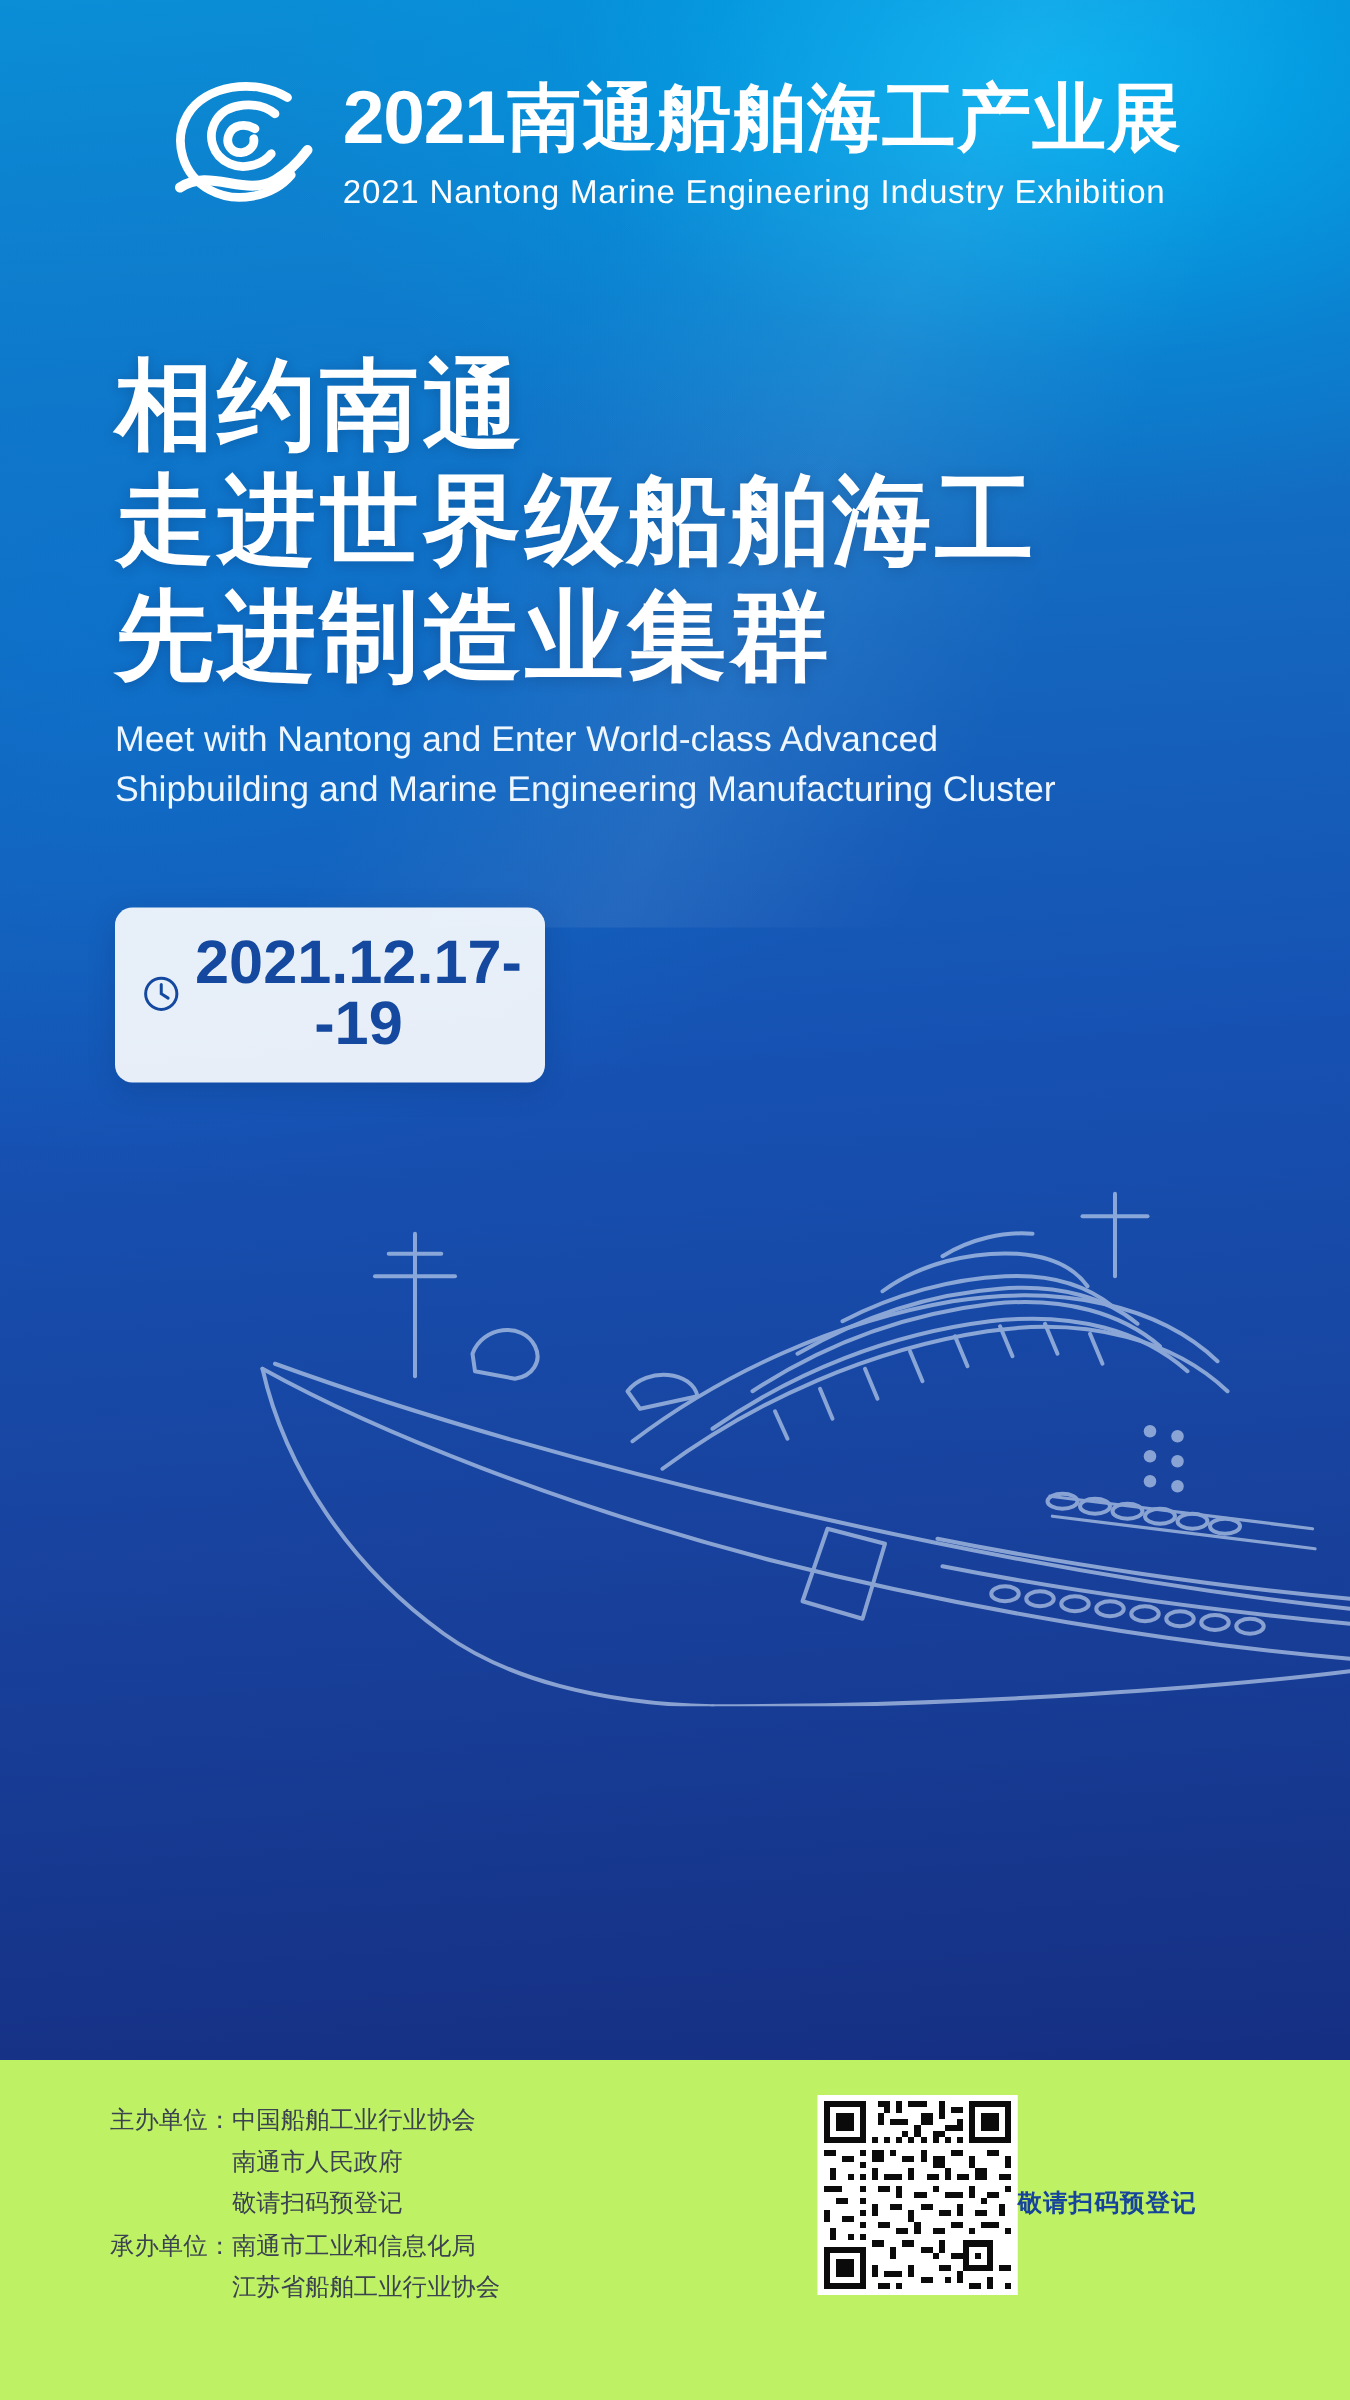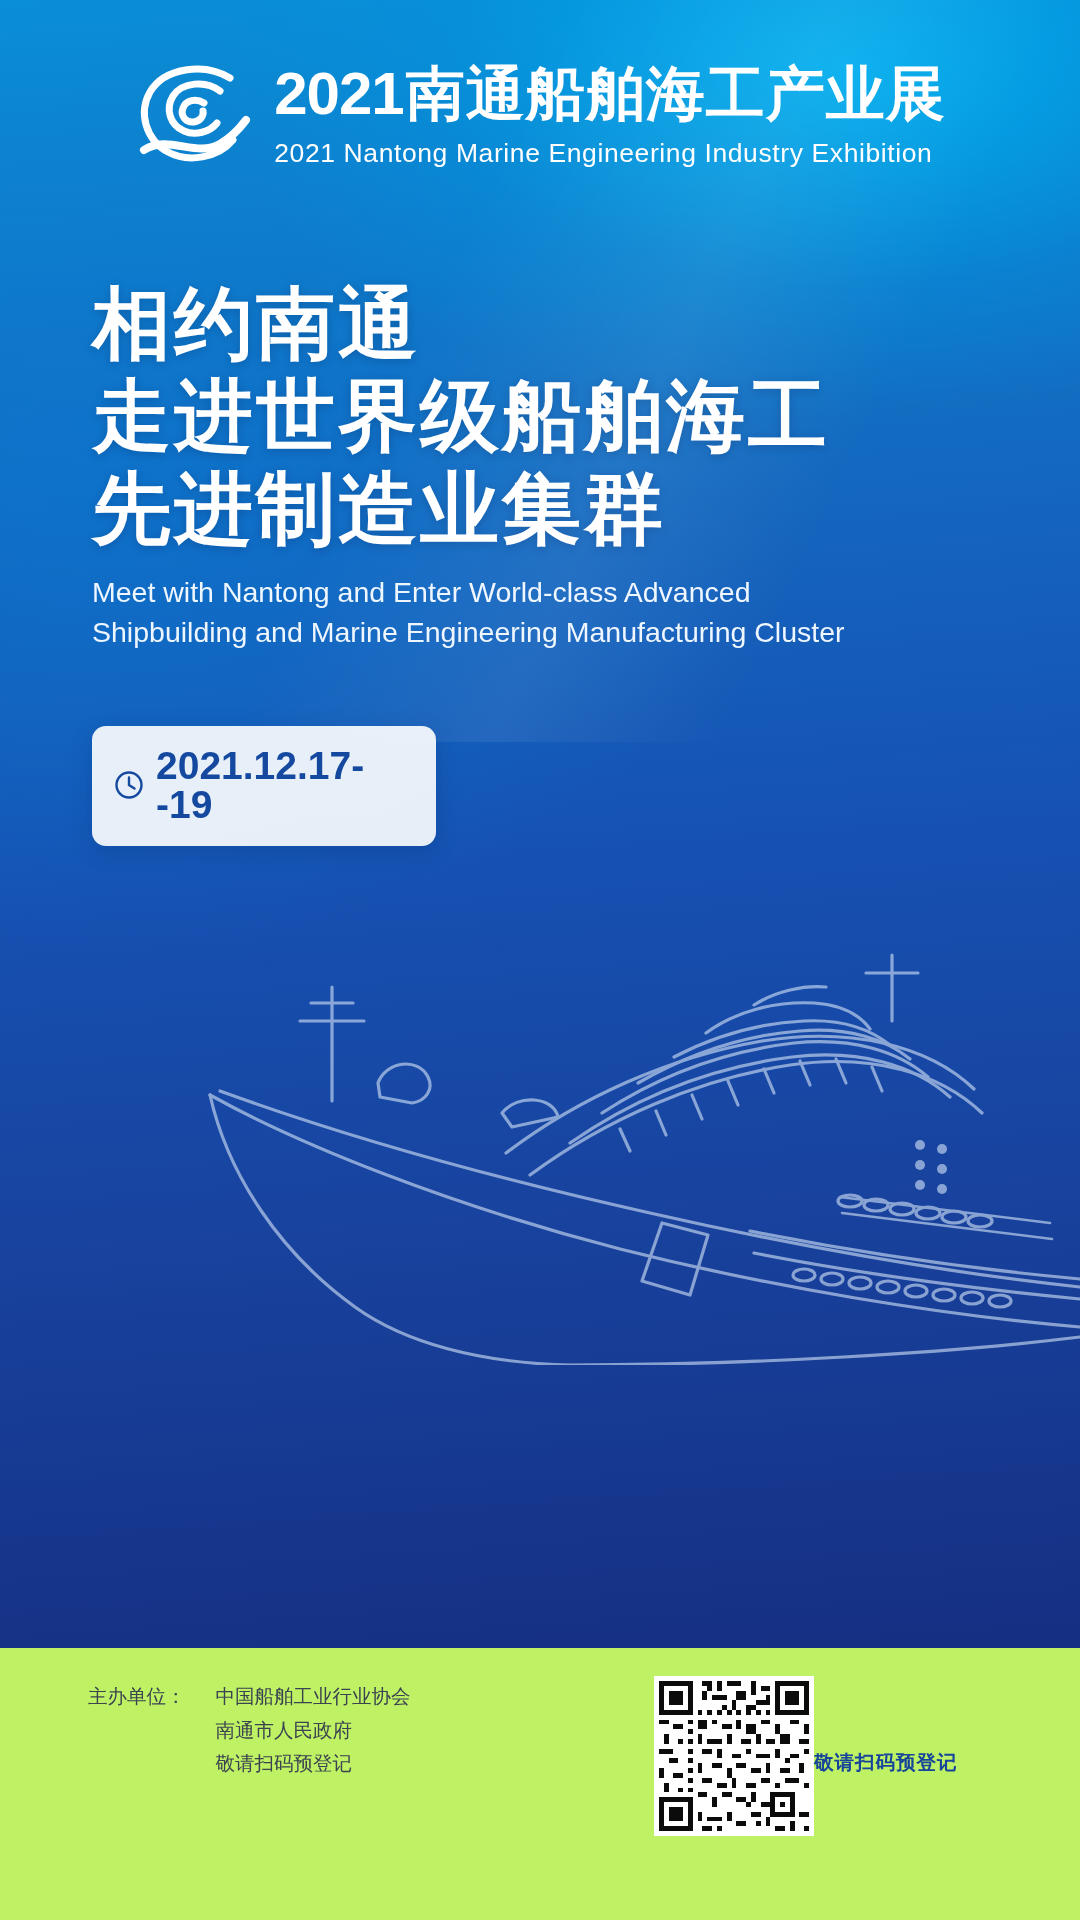--- a/index.html
+++ b/index.html
@@ -103,24 +103,25 @@
     padding: 20px 24px 22px 22px;
     background: rgba(255,255,255,0.90);
     border-radius: 14px;
     box-shadow: 0 6px 22px rgba(0,30,80,0.18);
   }
   .info-row { display: flex; align-items: center; gap: 12px; }
   .info-row + .info-row { margin-top: 8px; }
   .info-icon { width: 30px; height: 30px; flex: none; }
   .info-date {
     color: #14499f;
-    font-size: 39px;
+    font-size: 49px;
     font-weight: bold;
     letter-spacing: 0px;
     line-height: 1;
+    text-align: center;
   }
   .info-place {
     color: #14499f;
     font-size: 31px;
     line-height: 1;
     letter-spacing: 1px;
   }
 
   
   .ship {
@@ -140,21 +141,21 @@
   .footer-credits {
     position: absolute;
     left: 88px; top: 32px;
     color: #3b4250;
     font-size: 19.5px;
     line-height: 1.72;
   }
   .credit-block { display: flex; }
   .credit-label { white-space: nowrap; }
   .credit-values { display: flex; flex-direction: column; }
-  .credit-values span { white-space: nowrap; margin-left: 30px; }
+  .credit-values span { white-space: nowrap; }
 
   .qr-wrap {
     position: absolute;
     left: 654px; top: 28px;
     width: 172px;
     display: flex; flex-direction: row; align-items: center;
   }
   .qr {
     width: 160px; height: 160px;
     background: #ffffff;
@@ -303,20 +304,27 @@
 
       <div class="credit-block">
         <span class="credit-label">主办单位：</span>
         <span class="credit-values">
           <span>中国船舶工业行业协会</span>
           <span>南通市人民政府</span>
           <span>敬请扫码预登记</span>
         </span>
       </div>
 
+      <div class="credit-block">
+        <span class="credit-label">承办单位：</span>
+        <span class="credit-values">
+          <span>南通市工业和信息化局</span>
+          <span>江苏省船舶工业行业协会</span>
+        </span>
+      </div>
 
 
     </div>
 
     <div class="qr-wrap">
       <span class="qr">
         <svg viewBox="0 0 33 33" width="160" height="160" shape-rendering="crispEdges" aria-hidden="true">
           <rect x="0" y="0" width="33" height="33" fill="#ffffff"></rect>
           <g fill="#0b0b0b">
 

